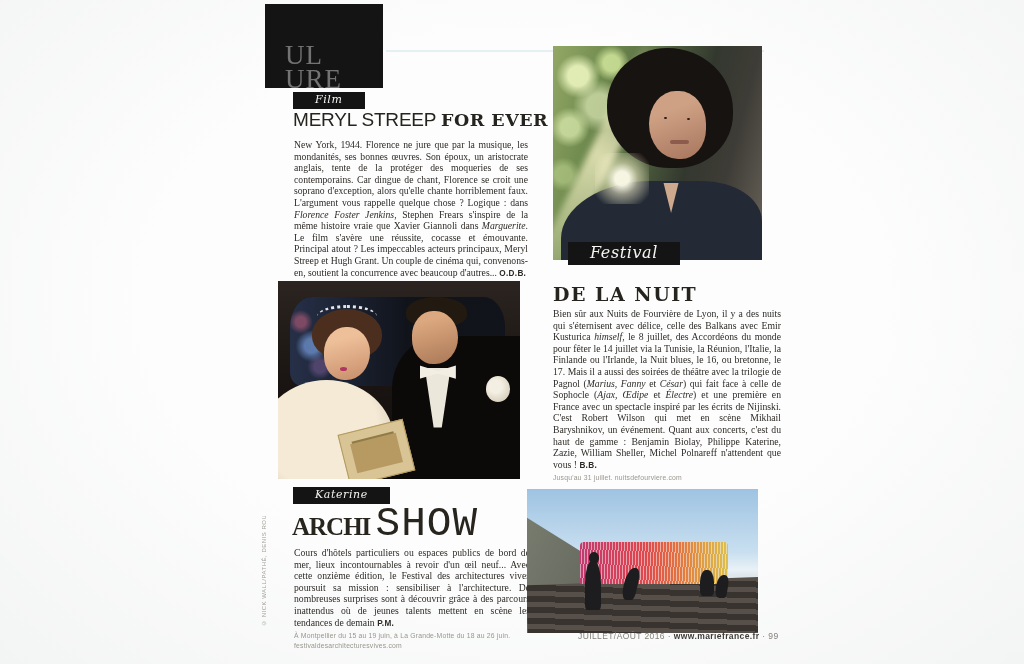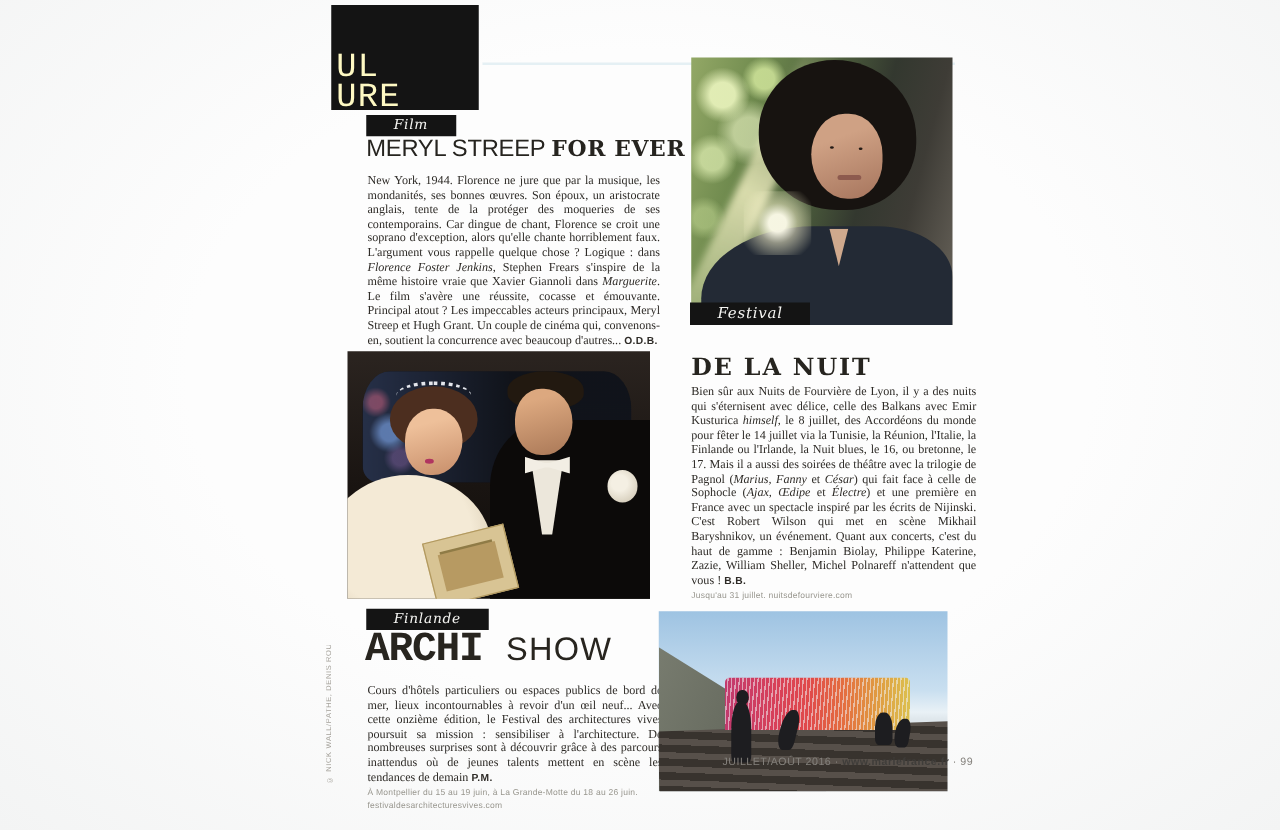--- a/index.html
+++ b/index.html
@@ -5,63 +5,63 @@
   html,body{margin:0;padding:0;background:#eef0f0;}
   .page{
     position:relative;width:1024px;height:664px;overflow:hidden;
     background:radial-gradient(ellipse at 50% 45%, #fdfdfd 50%, #f3f4f4 100%);
     font-family:"Liberation Serif",serif;
   }
   .scanline{position:absolute;left:386px;top:50px;width:378px;height:2px;background:#d9e9ef;opacity:.65;}
 
   
   .masthead{position:absolute;left:265px;top:4px;width:118px;height:84px;background:#141414;}
-  .masthead-text{position:absolute;left:4px;bottom:-3px;color:#fef9c3;
-    font-family:Liberation Mono, monospace;font-size:27px;line-height:24px;letter-spacing:1px;}
+  .masthead-text{position:absolute;left:20px;bottom:-3px;color:#737373;
+    font-family:Liberation Serif, serif;font-size:27px;line-height:24px;letter-spacing:1px;}
   .masthead-text span{display:block;}
 
   
   .tag{position:absolute;background:#141414;color:#f5f5f2;font-family:"DejaVu Serif",serif;
     font-style:italic;font-size:11px;padding:1px 22px 3px;letter-spacing:.6px;}
   .tag-film{left:293px;top:92px;}
-  .tag-festival{left:552px;top:242px;font-size:12px;}
+  .tag-festival{left:568px;top:242px;font-size:16px;}
   .tag-insolite{left:293px;top:487px;}
 
   
   .film-title{position:absolute;left:293px;top:109px;white-space:nowrap;color:#26241f;}
   .hl-sans{font-family:"Liberation Sans",sans-serif;font-size:19px;letter-spacing:-.2px;}
   .hl-serif{font-family:"DejaVu Serif",serif;font-weight:bold;font-size:17.5px;letter-spacing:.5px;}
   .festival-title1{position:absolute;left:551px;top:261px;font-family:"Liberation Sans",sans-serif;
     font-size:30px;color:#2b2a28;letter-spacing:0;white-space:nowrap;}
   .festival-title2{position:absolute;left:553px;top:283px;font-family:"DejaVu Serif",serif;
     font-weight:bold;font-size:19px;letter-spacing:1.5px;color:#26241f;}
   .insolite-title{position:absolute;left:292px;top:501px;white-space:nowrap;color:#28251f;}
-  .hl-sans2{font-family:Liberation Mono, monospace;font-weight:bold;font-size:33px;letter-spacing:-1px;}
-  .hl-serif2{font-family:Liberation Sans, sans-serif;font-size:26px;letter-spacing:1px;}
+  .hl-sans2{font-family:Liberation Serif, serif;font-weight:bold;font-size:25px;letter-spacing:-1px;}
+  .hl-serif2{font-family:Liberation Mono, monospace;font-size:41px;letter-spacing:1px;}
 
   
   .textblock{position:absolute;}
   .film-text{left:294px;top:139px;width:234px;}
   .festival-text{left:553px;top:308px;width:228px;}
   .insolite-text{left:294px;top:547px;width:236px;}
   .body{font-family:"Liberation Serif",serif;font-size:9.7px;line-height:11.6px;
     color:#2e2b27;text-align:justify;margin:0;}
   .body .it{font-style:italic;}
   .body .bd{font-weight:bold;font-family:"Liberation Sans",sans-serif;font-size:8.2px;letter-spacing:.3px;}
   .foot{font-family:"Liberation Sans",sans-serif;font-size:6.8px;color:#98968e;
     margin-top:3px;letter-spacing:.2px;line-height:8.5px;}
 
   
   .vcredit{position:absolute;left:261px;top:516px;height:110px;width:11px;
     writing-mode:vertical-rl;transform:rotate(180deg);
     font-family:"Liberation Sans",sans-serif;font-size:6px;letter-spacing:.5px;
     color:#a5a29b;white-space:nowrap;overflow:hidden;}
 
   
-  .footer{position:absolute;left:578px;top:604px;font-family:"Liberation Sans",sans-serif;
+  .footer{position:absolute;left:578px;top:631px;font-family:"Liberation Sans",sans-serif;
     font-size:8.5px;color:#84817c;letter-spacing:.4px;white-space:nowrap;}
   .footer .site{color:#3f3d3a;font-weight:bold;}
 
   
   .photo{position:absolute;overflow:hidden;}
   .photo-film{left:278px;top:281px;width:242px;height:198px;
     background:linear-gradient(180deg,#2b2420 0%,#191411 55%,#0e0c0a 100%);}
   .car-window{position:absolute;left:5%;top:8%;width:89%;height:45%;background:#10131a;
     border-radius:22px 22px 12px 12px/30px 30px 14px 14px;overflow:hidden;}
   .bokeh-city{position:absolute;inset:0;
@@ -203,21 +203,21 @@
     <div class="flare-core"></div>
   </div>
   <div class="tag tag-festival">Festival</div>
   <div class="festival-title2">DE LA NUIT</div>
   <div class="textblock festival-text">
     <p class="body"><span>Bien sûr aux Nuits de Fourvière de Lyon, il y a des nuits qui s'éternisent avec délice, celle des Balkans avec Emir Kusturica </span><span class="it">himself</span><span>, le 8 juillet, des Accordéons du monde pour fêter le 14 juillet via la Tunisie, la Réunion, l'Italie, la Finlande ou l'Irlande, la Nuit blues, le 16, ou bretonne, le 17. Mais il a aussi des soirées de théâtre avec la trilogie de Pagnol (</span><span class="it">Marius, Fanny</span><span> et </span><span class="it">César</span><span>) qui fait face à celle de Sophocle (</span><span class="it">Ajax, Œdipe</span><span> et </span><span class="it">Électre</span><span>) et une première en France avec un spectacle inspiré par les écrits de Nijinski. C'est Robert Wilson qui met en scène Mikhail Baryshnikov, un événement. Quant aux concerts, c'est du haut de gamme : Benjamin Biolay, Philippe Katerine, Zazie, William Sheller, Michel Polnareff n'attendent que vous ! </span><span class="bd">B.B.</span></p>
     <div class="foot">Jusqu'au 31 juillet. nuitsdefourviere.com</div>
   </div>
 
   <div class="vcredit">© NICK WALL/PATHÉ, DENIS ROUVRE, KOCHE STUDIO</div>
-  <div class="tag tag-insolite">Finlande</div>
+  <div class="tag tag-insolite">Katerine</div>
   <div class="insolite-title">
     <span class="hl-sans2">ARCHI </span><span class="hl-serif2">SHOW</span>
   </div>
   <div class="textblock insolite-text">
     <p class="body"><span>Cours d'hôtels particuliers ou espaces publics de bord de mer, lieux incontournables à revoir d'un œil neuf... Avec cette onzième édition, le Festival des architectures vives poursuit sa mission : sensibiliser à l'architecture. De nombreuses surprises sont à découvrir grâce à des parcours inattendus où de jeunes talents mettent en scène les tendances de demain </span><span class="bd">P.M.</span></p>
     <div class="foot">À Montpellier du 15 au 19 juin, à La Grande-Motte du 18 au 26 juin.</div>
     <div class="foot" style="margin-top:1px">festivaldesarchitecturesvives.com</div>
   </div>
 
   <div class="photo photo-archi">

